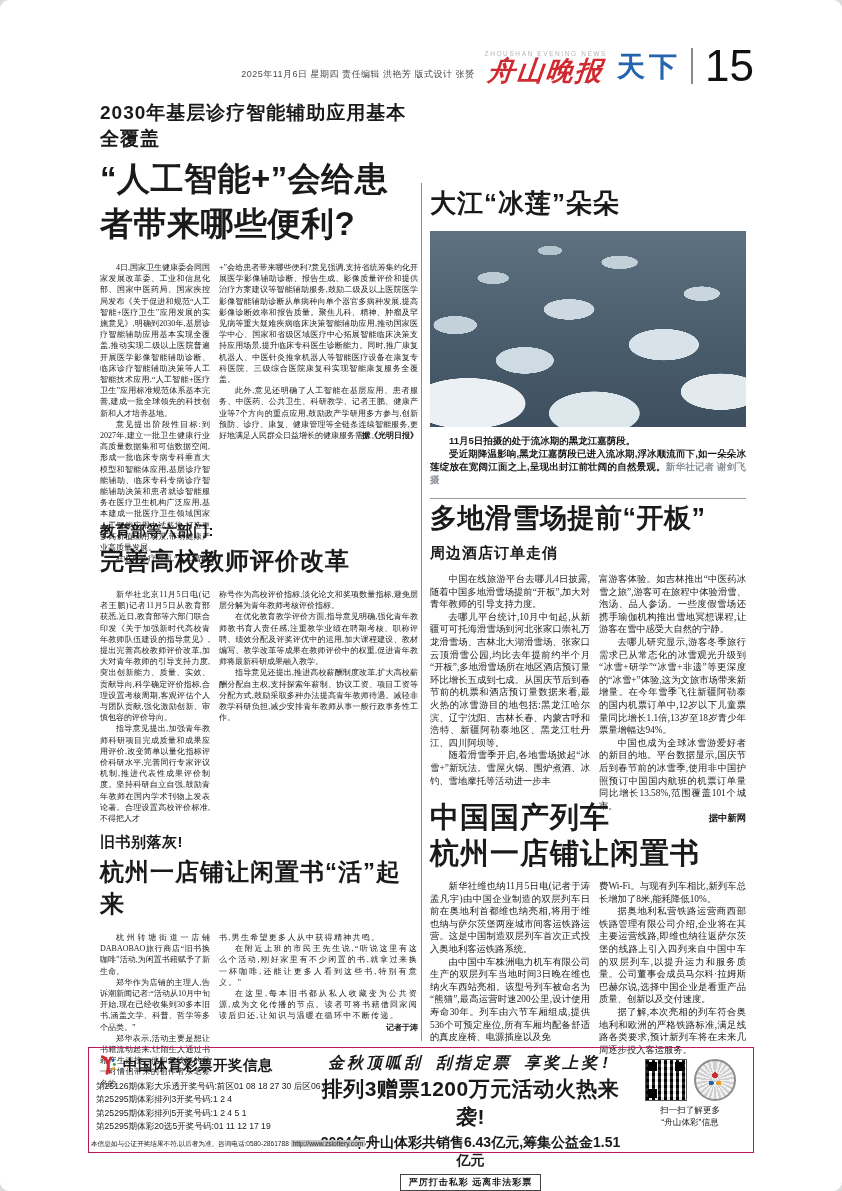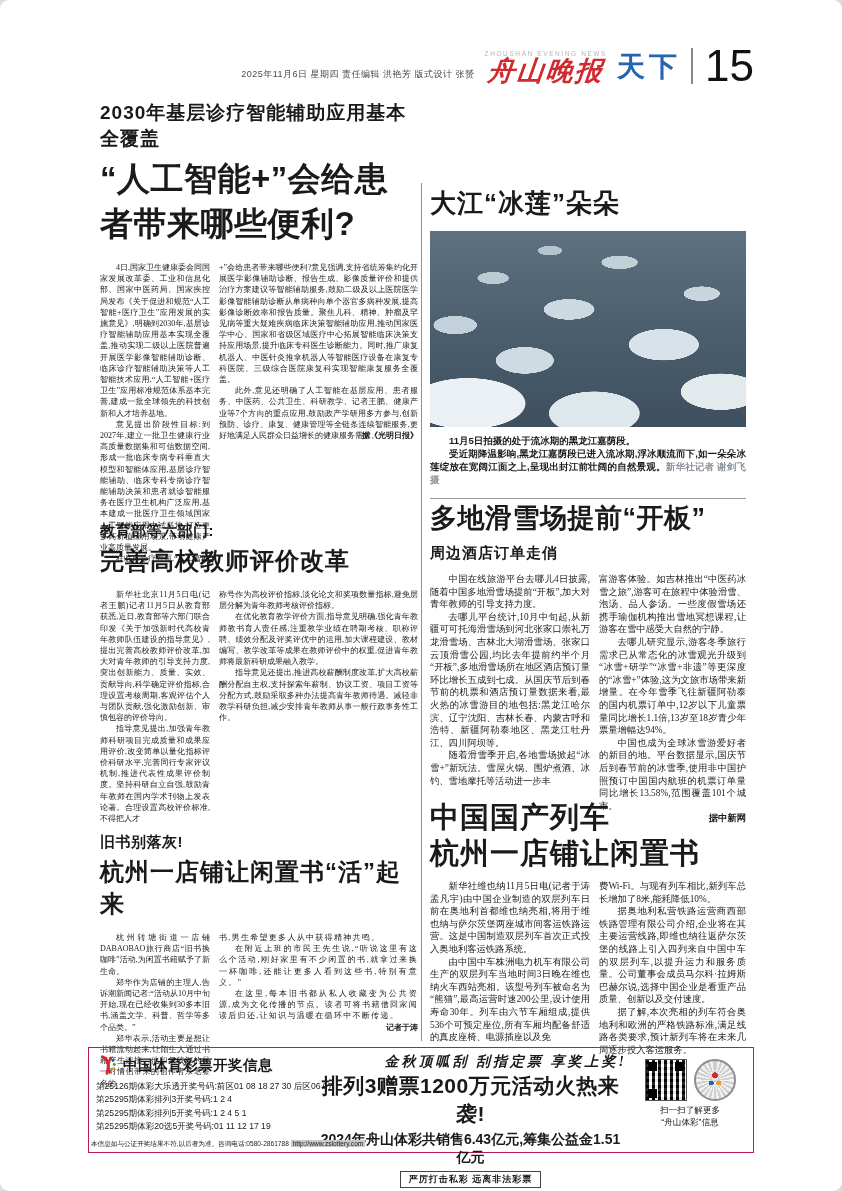--- a/index.html
+++ b/index.html
@@ -86,22 +86,22 @@
   .lottery { position:absolute; left:88px; top:1047px; width:666px; height:106px;
              border:1px solid #be185d; box-sizing:border-box; display:flex; }
   .lotto-left { width:218px; flex:none; position:relative; padding:6px 0 0 7px; }
   .lotto-head { display:flex; align-items:center; gap:5px; }
   .lotto-title { font-size:14.5px; font-weight:900; letter-spacing:0.5px; }
   .lotto-results { margin-top:4px; }
   .lotto-line { font-size:8.6px; line-height:13.4px; font-weight:500; white-space:nowrap; }
   .lotto-disclaimer { position:absolute; left:2px; bottom:3px; font-size:6.6px; white-space:nowrap; color:#222; }
   .lotto-url { background:#c9c9c9; padding:0 2px; }
   .lotto-center { flex:1; text-align:center; padding-top:5px; }
-  .lotto-slogan { font-family:Liberation Serif, serif; font-style:italic; font-weight:bold;
-                  font-size:14px; letter-spacing:3px;text-align:right; }
+  .lotto-slogan { font-family:Liberation Mono, monospace; font-style:italic; font-weight:bold;
+                  font-size:16px; letter-spacing:3px; }
   .lotto-promo1 { font-size:21px; font-weight:900; margin-top:1px; letter-spacing:0.5px; }
   .lotto-promo2 { font-size:14px; font-weight:800; margin-top:3px; }
   .lotto-warning { display:inline-block; border:1px solid #444; font-size:9px; font-weight:bold;
                    padding:1px 8px; margin-top:4px; letter-spacing:1px; }
   .lotto-right { width:126px; flex:none; text-align:center; padding-top:11px; }
   .qr-row { display:flex; justify-content:center; gap:7px; }
   .qr {
     width:42px; height:42px; border:1px solid #555; box-sizing:border-box;
     background-image:
       linear-gradient(#000,#000), linear-gradient(#000,#000), linear-gradient(#000,#000),

